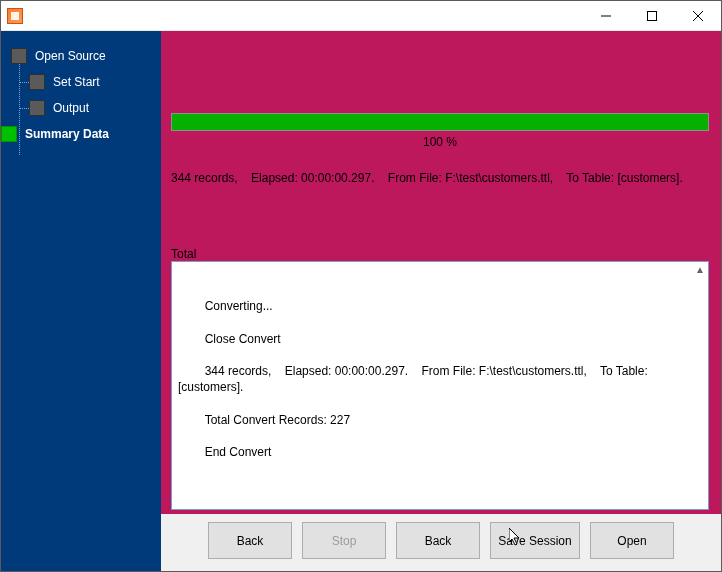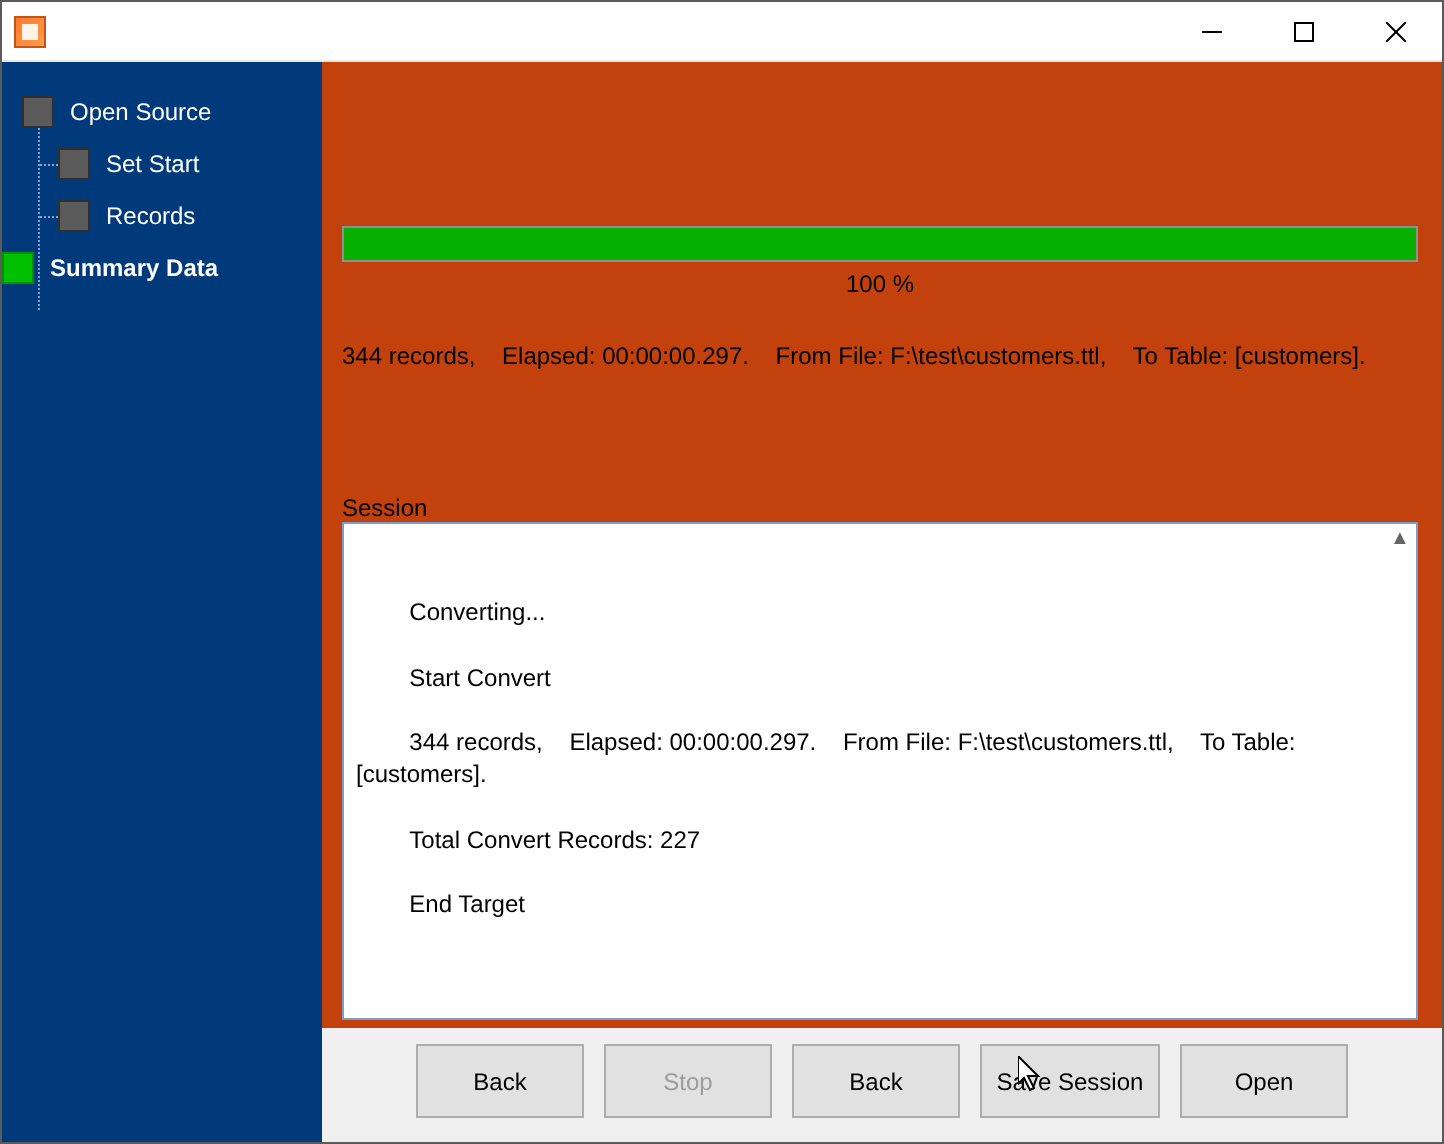--- a/index.html
+++ b/index.html
@@ -85,21 +85,21 @@
     background: #00c000;
     border-color: #009300;
   }
   .tree-item .lbl{
     margin-left: 8px;
     font-size: 12px;
   }
   .tree-item.active .lbl{ font-weight:700; }
   .content {
     flex:1;
-    background:#c2410c;
+    background:#be185d;
     display:flex;
     flex-direction:column;
   }
   .content-inner{
     flex:1;
     padding: 12px 12px 4px 10px;
     display:flex;
     flex-direction: column;
   }
   .spacer-top{ height:70px; }
@@ -207,45 +207,45 @@
         <span class="lbl">Open Source</span>
       </div>
       <div class="tree-item">
         <span class="hline"></span>
         <span class="sq"></span>
         <span class="lbl">Set Start</span>
       </div>
       <div class="tree-item">
         <span class="hline"></span>
         <span class="sq"></span>
-        <span class="lbl">Records</span>
+        <span class="lbl">Output</span>
       </div>
       <div class="tree-item active">
         <span class="sq" style="margin-left:-10px"></span>
         <span class="lbl">Summary Data</span>
       </div>
     </div>
   </div>
 
   <div class="content">
     <div class="content-inner">
       <div class="spacer-top"></div>
       <div class="progress-outer">
         <div class="progress-fill"></div>
       </div>
       <div class="progress-label">100 %</div>
       <div class="status-line">344 records,    Elapsed: 00:00:00.297.    From File: F:\test\customers.ttl,    To Table: [customers].</div>
-      <div class="output-label">Session</div>
+      <div class="output-label">Total</div>
       <div class="output-box">
         <div class="scroll-up">▲</div>
         <span>Converting...</span><br>
-        <span>Start Convert</span><br>
+        <span>Close Convert</span><br>
         <span>344 records,    Elapsed: 00:00:00.297.    From File: F:\test\customers.ttl,    To Table: [customers].</span><br>
         <span>Total Convert Records: 227</span><br>
-        <span>End Target</span>
+        <span>End Convert</span>
       </div>
     </div>
     <div class="button-row" style="position:relative;">
       <button class="ui">Back</button>
       <button class="ui" disabled="">Stop</button>
       <button class="ui">Back</button>
       <button class="ui" style="width:90px">Save Session</button>
       <button class="ui">Open</button>
       <svg class="cursor" style="left:348px; top:14px;" viewBox="0 0 14 20">
         <path d="M0,0 L0,14 L3,11 L6,17 L8,16 L5,10 L10,10 Z" fill="#fff" stroke="#000" stroke-width="1"></path>

